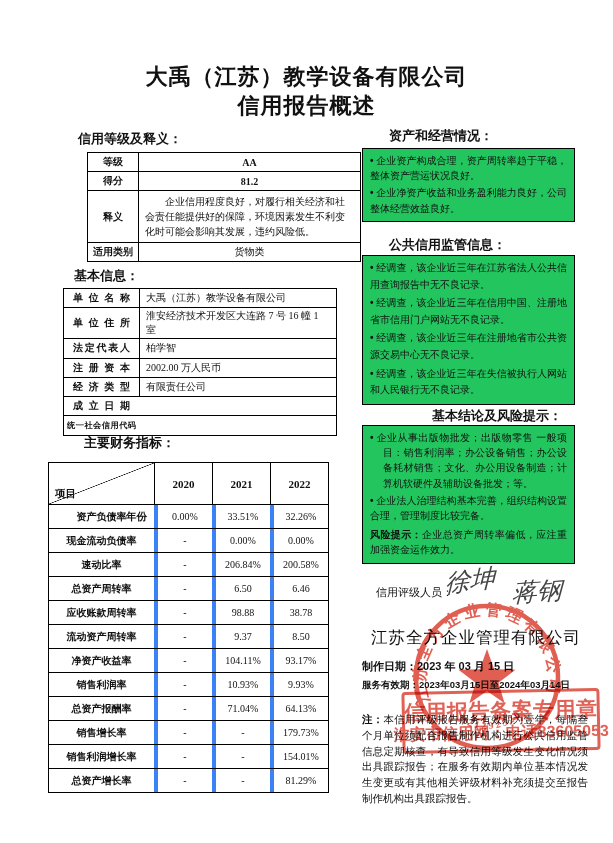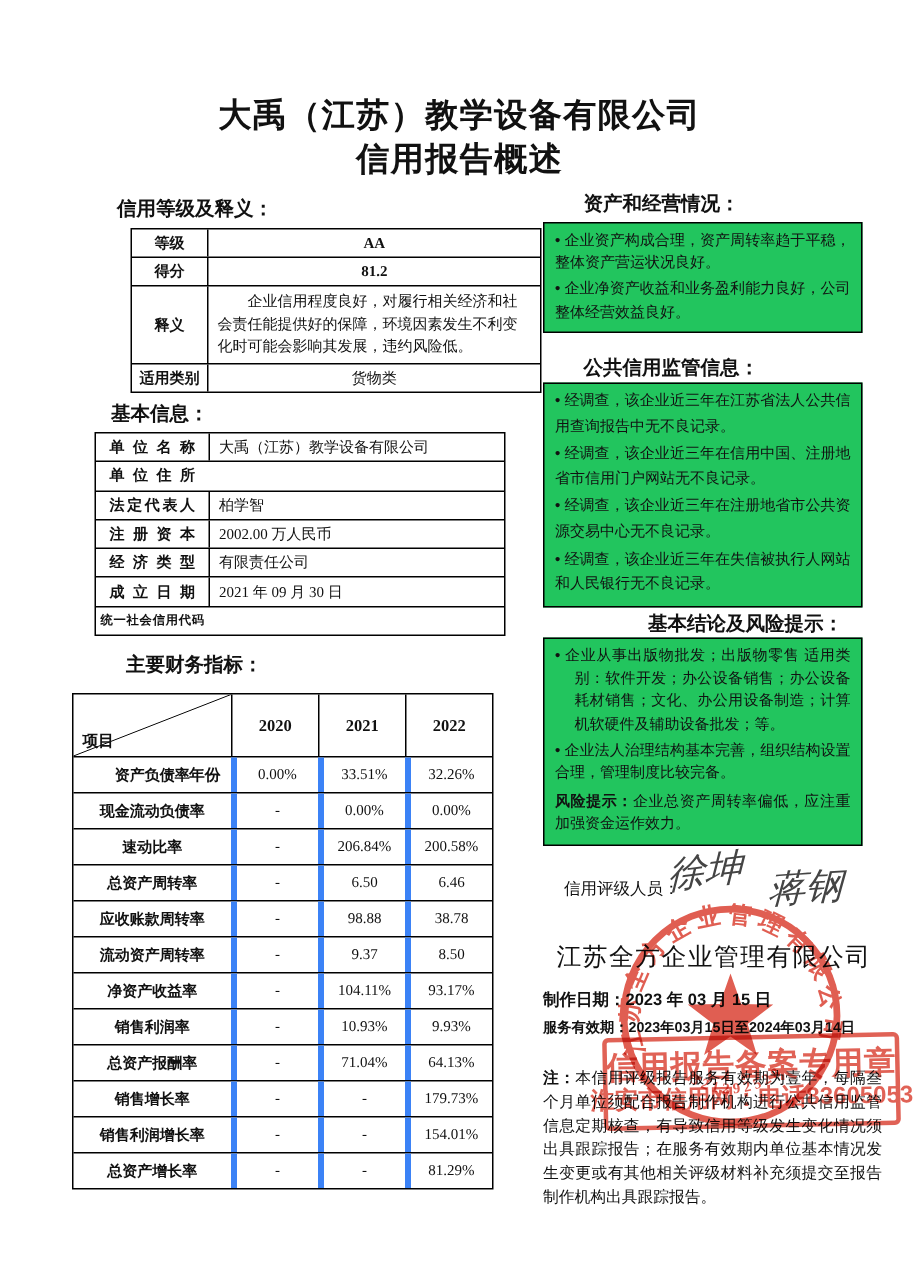--- a/index.html
+++ b/index.html
@@ -161,40 +161,40 @@
 
   <div class="tbl" id="basic">
 
       <div class="trow">
         <div class="tcell tlabel">单位名称</div>
         <div class="tcell tval">大禹（江苏）教学设备有限公司</div>
       </div>
 
       <div class="trow">
         <div class="tcell tlabel">单位住所</div>
+        <div class="tcell tval">淮安经济技术开发区大连路 7 号 16 幢 1 室</div>
       </div>
 
       <div class="trow">
         <div class="tcell tlabel">法定代表人</div>
         <div class="tcell tval">柏学智</div>
       </div>
 
       <div class="trow">
         <div class="tcell tlabel">注册资本</div>
         <div class="tcell tval">2002.00 万人民币</div>
       </div>
 
       <div class="trow">
         <div class="tcell tlabel">经济类型</div>
         <div class="tcell tval">有限责任公司</div>
       </div>
 
       <div class="trow">
         <div class="tcell tlabel">成立日期</div>
-        <div class="tcell tval">2021 年 09 月 30 日</div>
       </div>
 
       <div class="trow">
         <div class="tcell tlabel">统一社会信用代码</div>
       </div>
     </div>
 
   <div class="sec-h" style="left:84px; top:434px;">主要财务指标：</div>
 
   <div class="tbl" id="fin">
@@ -310,21 +310,21 @@
 
       <p class="bullet">经调查，该企业近三年在信用中国、注册地省市信用门户网站无不良记录。</p>
 
       <p class="bullet">经调查，该企业近三年在注册地省市公共资源交易中心无不良记录。</p>
 
       <p class="bullet">经调查，该企业近三年在失信被执行人网站和人民银行无不良记录。</p>
     </div>
 
   <div class="sec-h" style="left:385px; top:407px;margin-left:47px;">基本结论及风险提示：</div>
   <div class="rbox" id="box3" style="top:425px;">
-    <p class="bullet hang">企业从事出版物批发；出版物零售 适用类别：软件开发；办公设备销售；办公设备耗材销售；文化、办公用设备制造；计算机软硬件及辅助设备批发；等。</p>
+    <p class="bullet hang">企业从事出版物批发；出版物零售 一般项目：销售利润率；办公设备销售；办公设备耗材销售；文化、办公用设备制造；计算机软硬件及辅助设备批发；等。</p>
     <p class="bullet">企业法人治理结构基本完善，组织结构设置合理，管理制度比较完备。</p>
     <p class="risk-p"><span class="risk-label">风险提示：</span><span>企业总资产周转率偏低，应注重加强资金运作效力。</span></p>
   </div>
 
   <div class="rater">信用评级人员：</div>
   <div class="sig" id="sig1">徐坤</div>
   <div class="sig" id="sig2">蒋钢</div>
   <div class="agency">江苏全方企业管理有限公司</div>
   <div class="made-date"><span>制作日期：</span><span>2023 年 03 月 15 日</span></div>
   <div class="validity"><span>服务有效期：</span><span>2023年03月15日至2024年03月14日</span></div>

